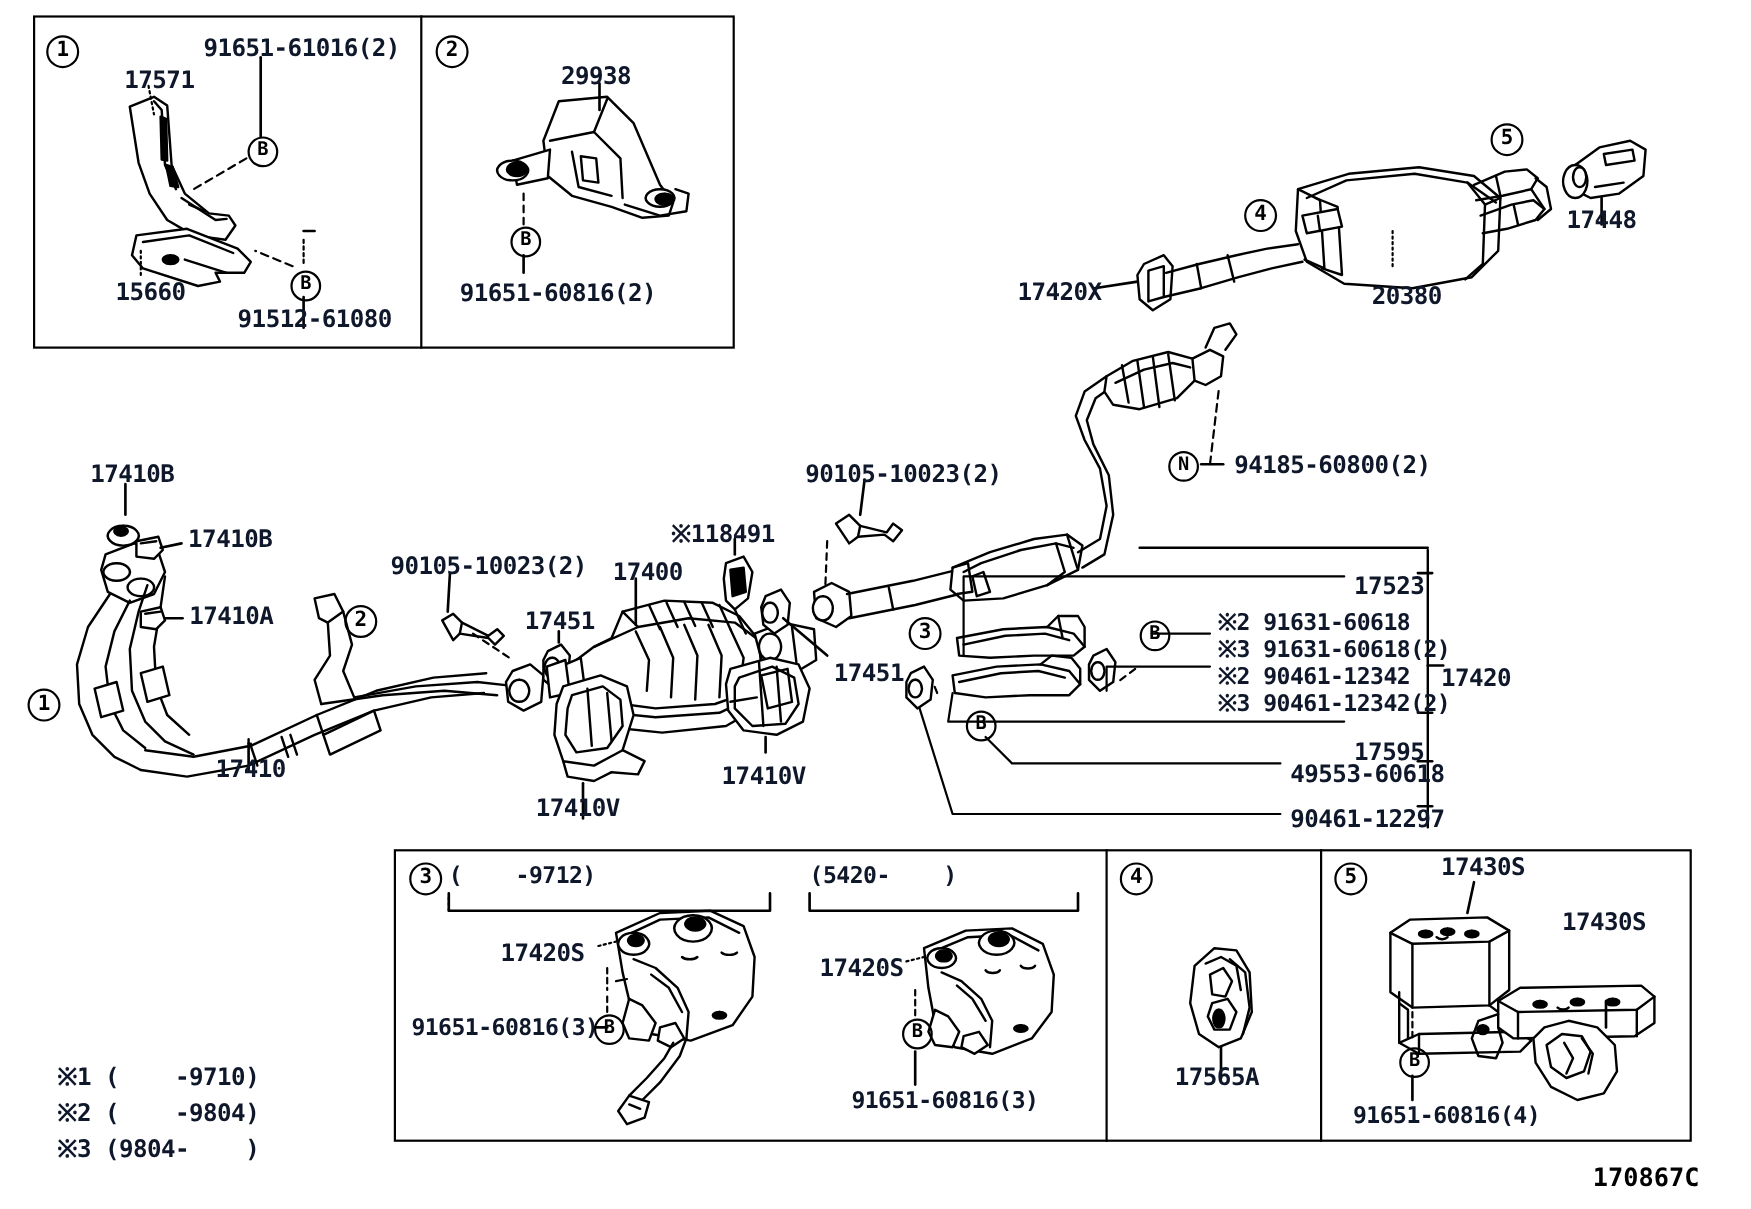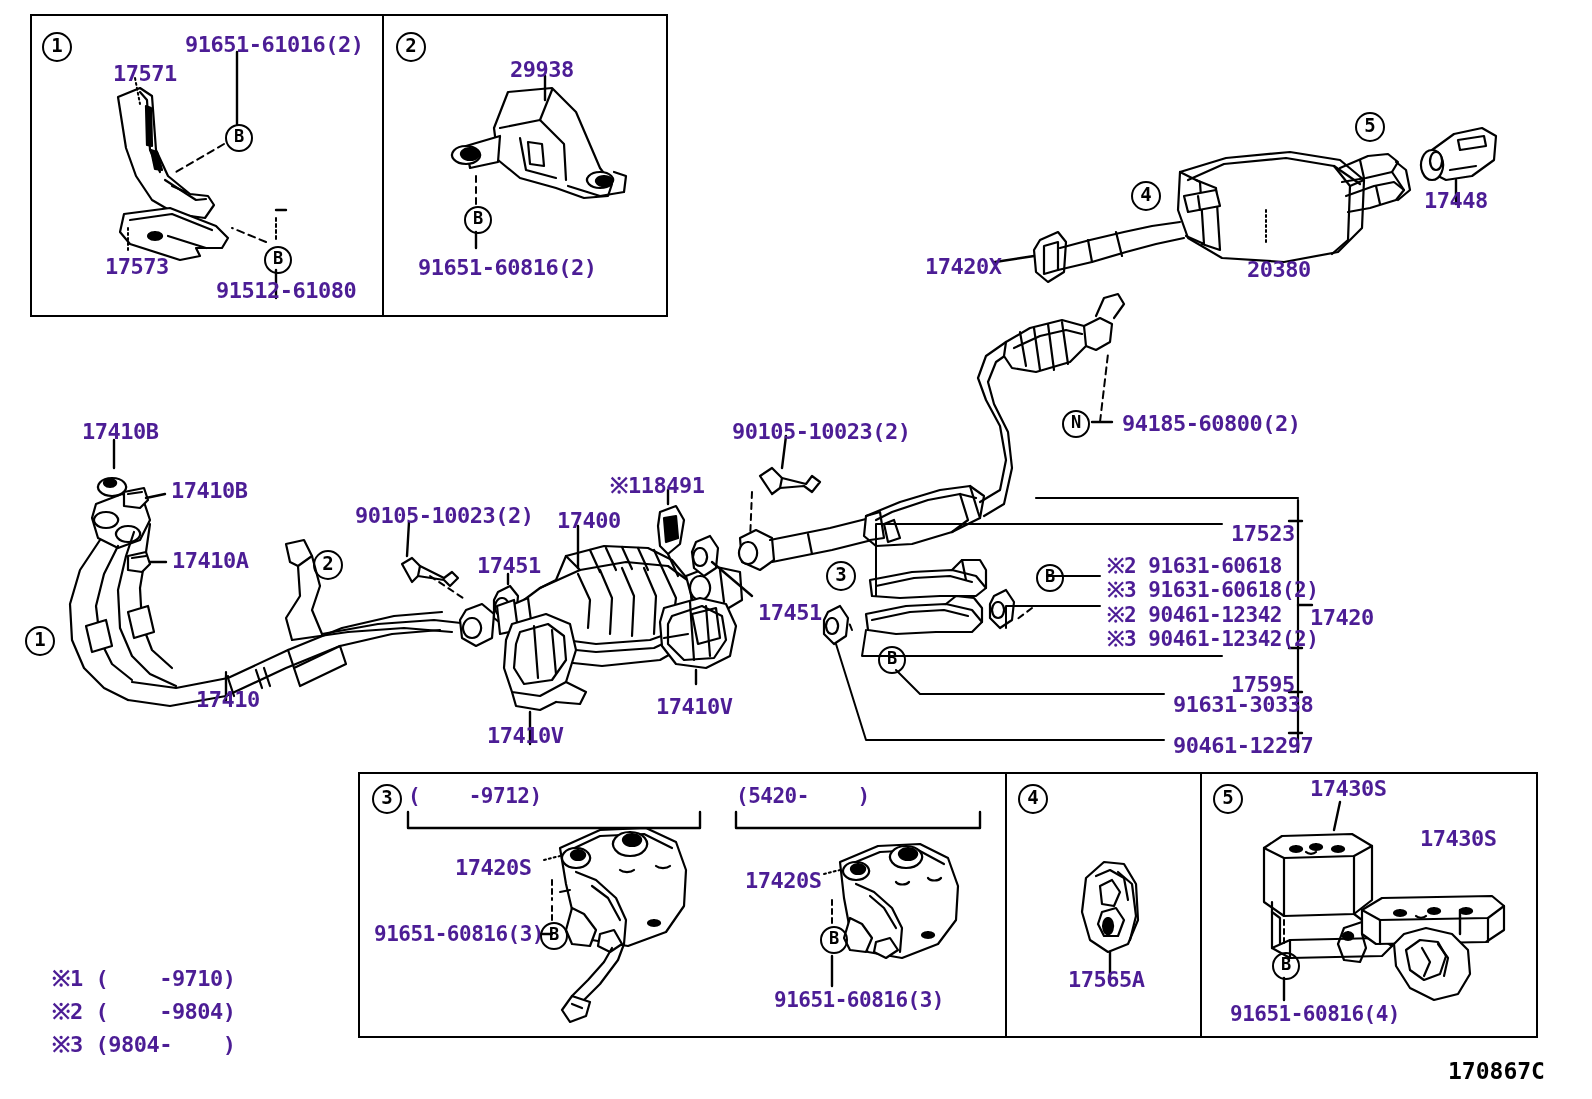--- a/index.html
+++ b/index.html
@@ -1,19 +1,19 @@
 <!DOCTYPE html>
 <html><head>
 <meta charset="utf-8">
 <style>
   html,body{margin:0;padding:0;background:#ffffff;}
   body{font-family:"DejaVu Sans Mono","Liberation Mono",monospace;}
   #stage{position:relative;width:1592px;height:1099px;background:#fff;overflow:hidden;}
   .lbl{position:absolute;font-family:"DejaVu Sans Mono","Liberation Mono",monospace;
-       font-weight:bold;color:#4c1d95;white-space:pre;letter-spacing:-0.5px;}
+       font-weight:bold;color:#0f172a;white-space:pre;letter-spacing:-0.5px;}
   .s22{font-size:22px;}
   .s21{font-size:21px;}
   .panel{position:absolute;border:2px solid #000;box-sizing:border-box;}
   .vdiv{position:absolute;background:#000;width:2px;}
   svg{position:absolute;left:0;top:0;width:1592px;height:1099px;overflow:visible;}
   .cmark{position:absolute;border:2px solid #000;border-radius:50%;
          width:26px;height:26px;line-height:23px;text-align:center;
          font-size:19px;font-weight:bold;font-family:"DejaVu Sans Mono","Liberation Mono",monospace;}
   .bmark{position:absolute;border:2px solid #000;border-radius:50%;
          width:24px;height:24px;line-height:21px;text-align:center;
@@ -412,21 +412,21 @@
   <div class="panel" style="left:30px;top:14px;width:638px;height:303px;"></div>
   <div class="vdiv" style="left:382px;top:14px;height:303px;"></div>
 
   <div class="panel" style="left:358px;top:772px;width:1180px;height:266px;"></div>
   <div class="vdiv" style="left:1005px;top:772px;height:266px;"></div>
   <div class="vdiv" style="left:1200px;top:772px;height:266px;"></div>
 
   <div class="cmark" style="left:42px;top:32px;">1</div>
   <div class="lbl s22" style="left:185px;top:32px;">91651-61016(2)</div>
   <div class="lbl s22" style="left:113px;top:61px;">17571</div>
-  <div class="lbl s22" style="left:105px;top:254px;">17573</div>
+  <div class="lbl s22" style="left:105px;top:254px;">15660</div>
   <div class="lbl s22" style="left:216px;top:278px;">91512-61080</div>
   <div class="bmark" style="left:225px;top:124px;">B</div>
   <div class="bmark" style="left:264px;top:246px;">B</div>
 
   <div class="cmark" style="left:396px;top:32px;">2</div>
   <div class="lbl s22" style="left:510px;top:57px;">29938</div>
   <div class="lbl s22" style="left:418px;top:255px;">91651-60816(2)</div>
   <div class="bmark" style="left:464px;top:206px;">B</div>
 
   <div class="lbl s22" style="left:82px;top:419px;">17410B</div>
@@ -452,21 +452,21 @@
   <div class="cmark" style="left:1131px;top:181px;">4</div>
   <div class="cmark" style="left:1355px;top:112px;">5</div>
   <div class="bmark" style="left:1062px;top:410px;">N</div>
 
   <div class="lbl s22" style="left:1231px;top:521px;">17523</div>
   <div class="lbl s21" style="left:1107px;top:551px;">※2 91631-60618</div>
   <div class="lbl s21" style="left:1107px;top:575px;">※3 91631-60618(2)</div>
   <div class="lbl s21" style="left:1107px;top:600px;">※2 90461-12342</div>
   <div class="lbl s21" style="left:1107px;top:624px;">※3 90461-12342(2)</div>
   <div class="lbl s22" style="left:1231px;top:648px;margin-top:24px;">17595</div>
-  <div class="lbl s22" style="left:1173px;top:692px;">91631-30338</div>
+  <div class="lbl s22" style="left:1173px;top:692px;">49553-60618</div>
   <div class="lbl s22" style="left:1173px;top:733px;">90461-12297</div>
   <div class="lbl s22" style="left:1310px;top:605px;">17420</div>
   <div class="bmark" style="left:1036px;top:564px;">B</div>
   <div class="bmark" style="left:878px;top:646px;">B</div>
 
   <div class="cmark" style="left:372px;top:784px;">3</div>
   <div class="lbl s21" style="left:408px;top:784px;">(    -9712)</div>
   <div class="lbl s22" style="left:455px;top:855px;">17420S</div>
   <div class="lbl s21" style="left:374px;top:922px;">91651-60816(3)</div>
   <div class="bmark" style="left:540px;top:922px;">B</div>

